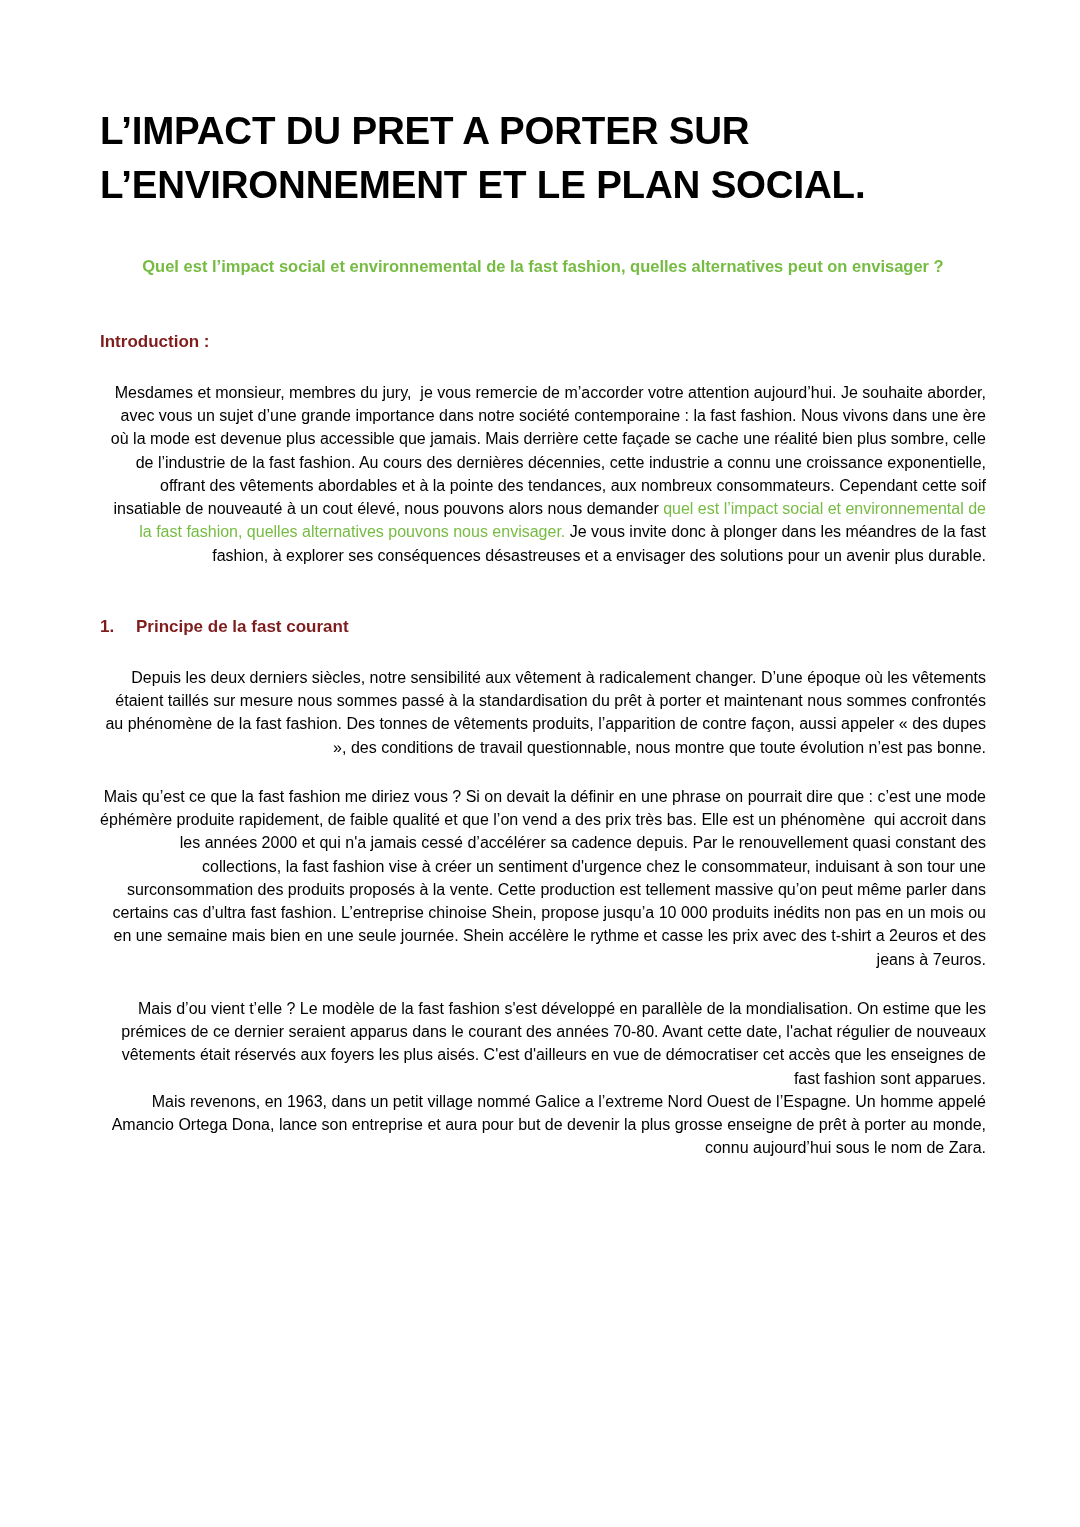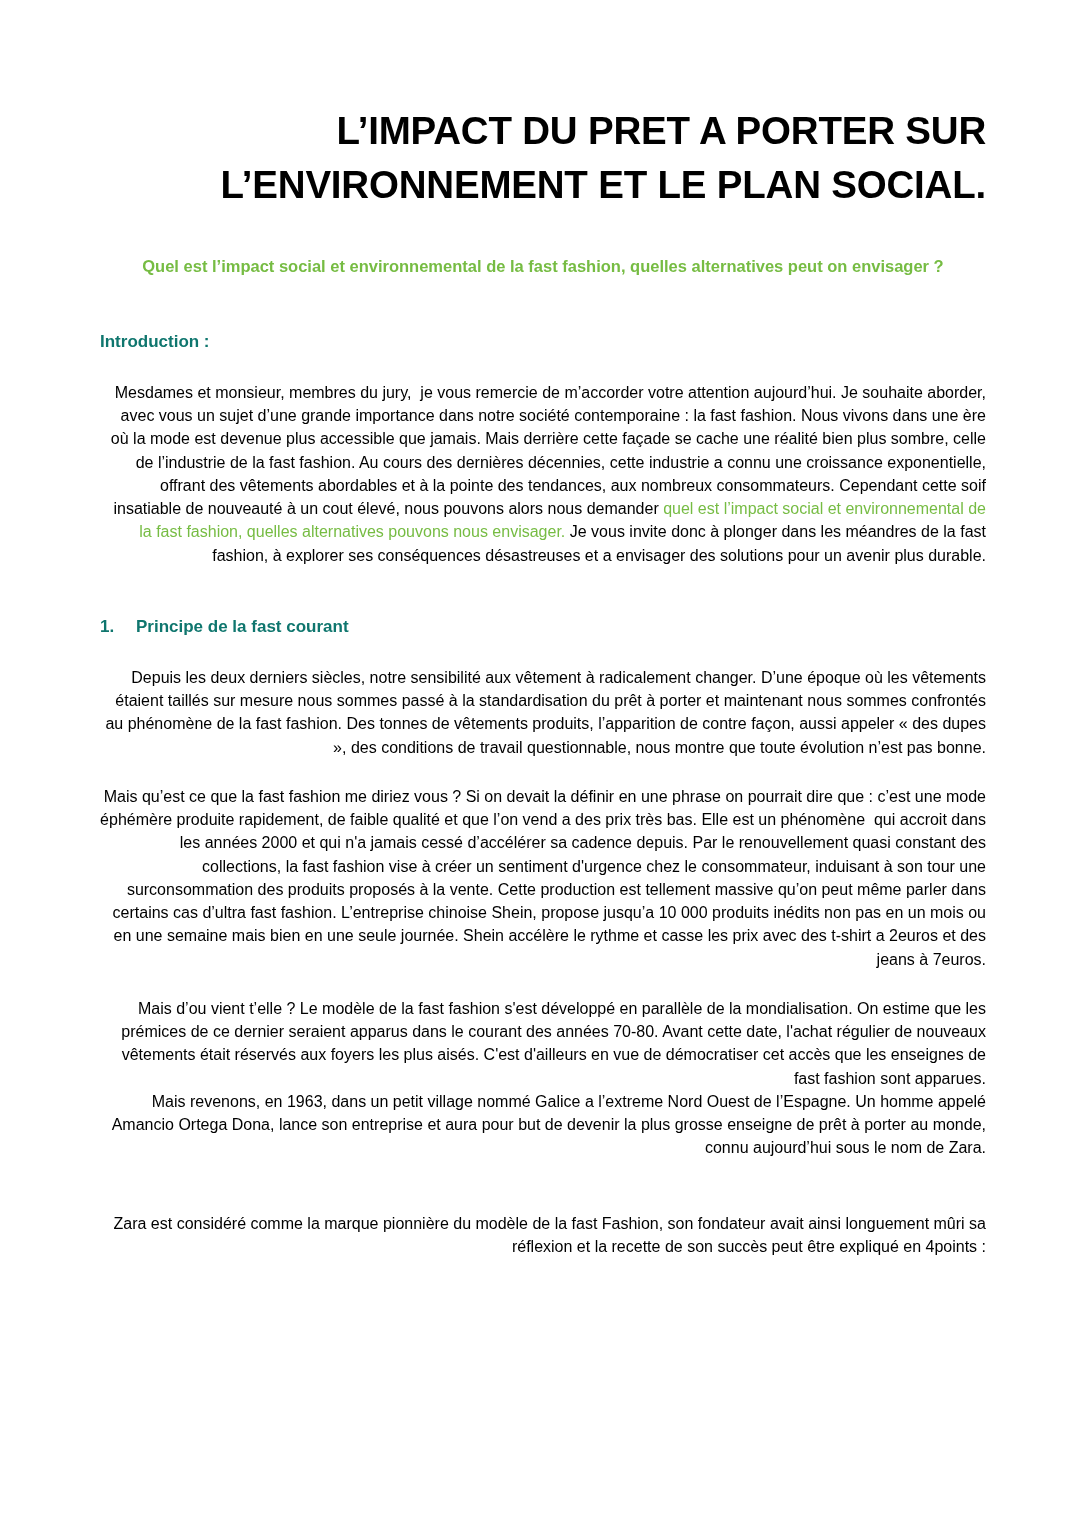--- a/index.html
+++ b/index.html
@@ -32,41 +32,41 @@
 
   
   .doc-title {
     margin: 0;
     padding-top: 104px;
     font-size: 38.5px;
     font-weight: bold;
     line-height: 1.41;
     letter-spacing: -0.2px;
     color: #000000;
-    text-align: right;
+    text-align: left;
   }
 
   
   .subtitle {
     margin: 0;
     padding-top: 42px;
     font-size: 16.5px;
     font-weight: bold;
     line-height: 1.42;
     color: #76BC43;
     text-align: center;
   }
 
   
   .heading {
     margin: 0;
     font-size: 17px;
     font-weight: bold;
     line-height: 1.4;
-    color: #0f766e;
+    color: #7f1d1d;
   }
   .heading-intro { padding-top: 52px; }
 
   .heading-numbered {
     padding-top: 48px;
     display: flex;
     align-items: baseline;
   }
   .heading-numbered .num {
     display: inline-block;
@@ -108,16 +108,15 @@
         <span>Principe de la fast courant</span>
       </h2>
 
     <p class="para para-gap-lg">Depuis les deux derniers siècles, notre sensibilité aux vêtement à radicalement changer. D’une époque où les vêtements étaient taillés sur mesure nous sommes passé à la standardisation du prêt à porter et maintenant nous sommes confrontés au phénomène de la fast fashion. Des tonnes de vêtements produits, l’apparition de contre façon, aussi appeler « des dupes », des conditions de travail questionnable, nous montre que toute évolution n’est pas bonne.</p>
 
     <p class="para para-gap-md">Mais qu’est ce que la fast fashion me diriez vous ? Si on devait la définir en une phrase on pourrait dire que : c’est une mode éphémère produite rapidement, de faible qualité et que l’on vend a des prix très bas. Elle est un phénomène  qui accroit dans les années 2000 et qui n'a jamais cessé d’accélérer sa cadence depuis. Par le renouvellement quasi constant des collections, la fast fashion vise à créer un sentiment d'urgence chez le consommateur, induisant à son tour une surconsommation des produits proposés à la vente. Cette production est tellement massive qu’on peut même parler dans certains cas d’ultra fast fashion. L’entreprise chinoise Shein, propose jusqu’a 10 000 produits inédits non pas en un mois ou en une semaine mais bien en une seule journée. Shein accélère le rythme et casse les prix avec des t-shirt a 2euros et des jeans à 7euros.</p>
 
     <p class="para para-gap-md">Mais d’ou vient t’elle ? Le modèle de la fast fashion s'est développé en parallèle de la mondialisation. On estime que les prémices de ce dernier seraient apparus dans le courant des années 70-80. Avant cette date, l'achat régulier de nouveaux vêtements était réservés aux foyers les plus aisés. C'est d'ailleurs en vue de démocratiser cet accès que les enseignes de fast fashion sont apparues.
 Mais revenons, en 1963, dans un petit village nommé Galice a l’extreme Nord Ouest de l’Espagne. Un homme appelé Amancio Ortega Dona, lance son entreprise et aura pour but de devenir la plus grosse enseigne de prêt à porter au monde, connu aujourd’hui sous le nom de Zara.</p>
 
-    <p class="para para-gap-xl">Zara est considéré comme la marque pionnière du modèle de la fast Fashion, son fondateur avait ainsi longuement mûri sa réflexion et la recette de son succès peut être expliqué en 4points :</p>
 
   </div>
 </div>
 
 </body></html>

